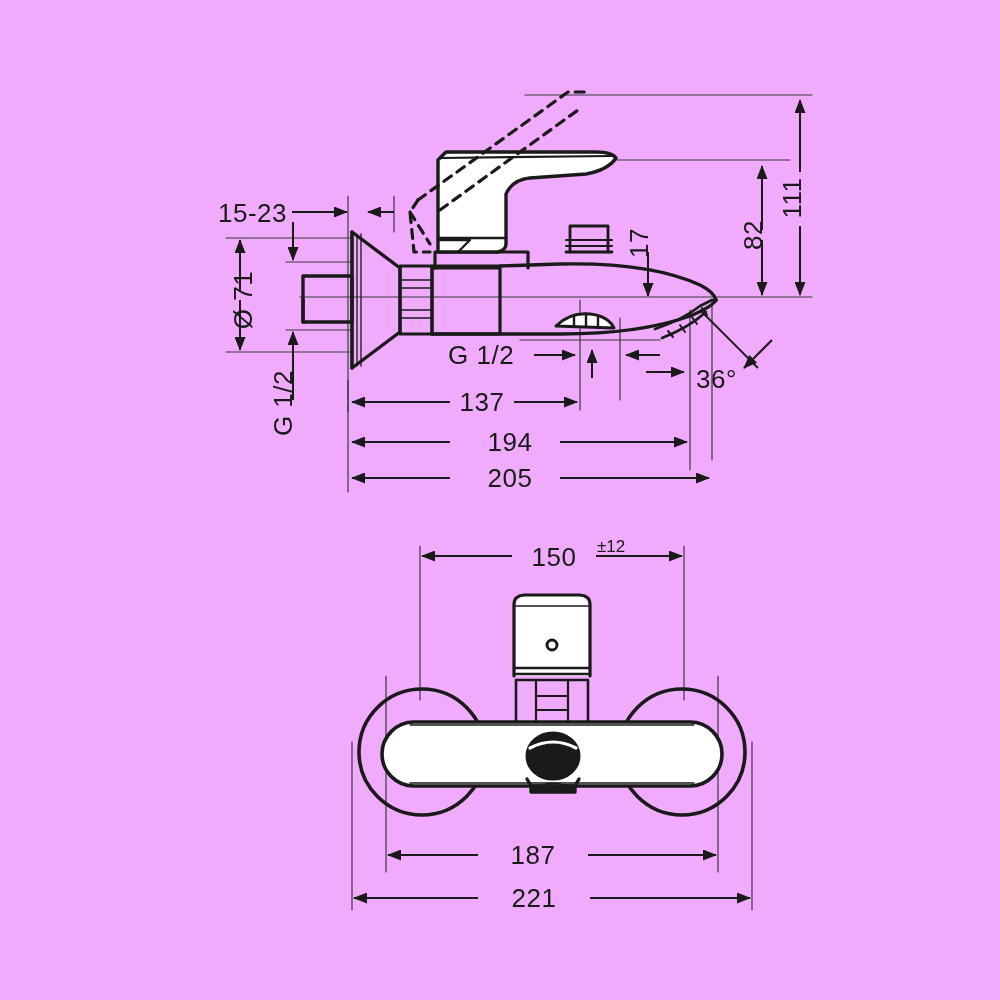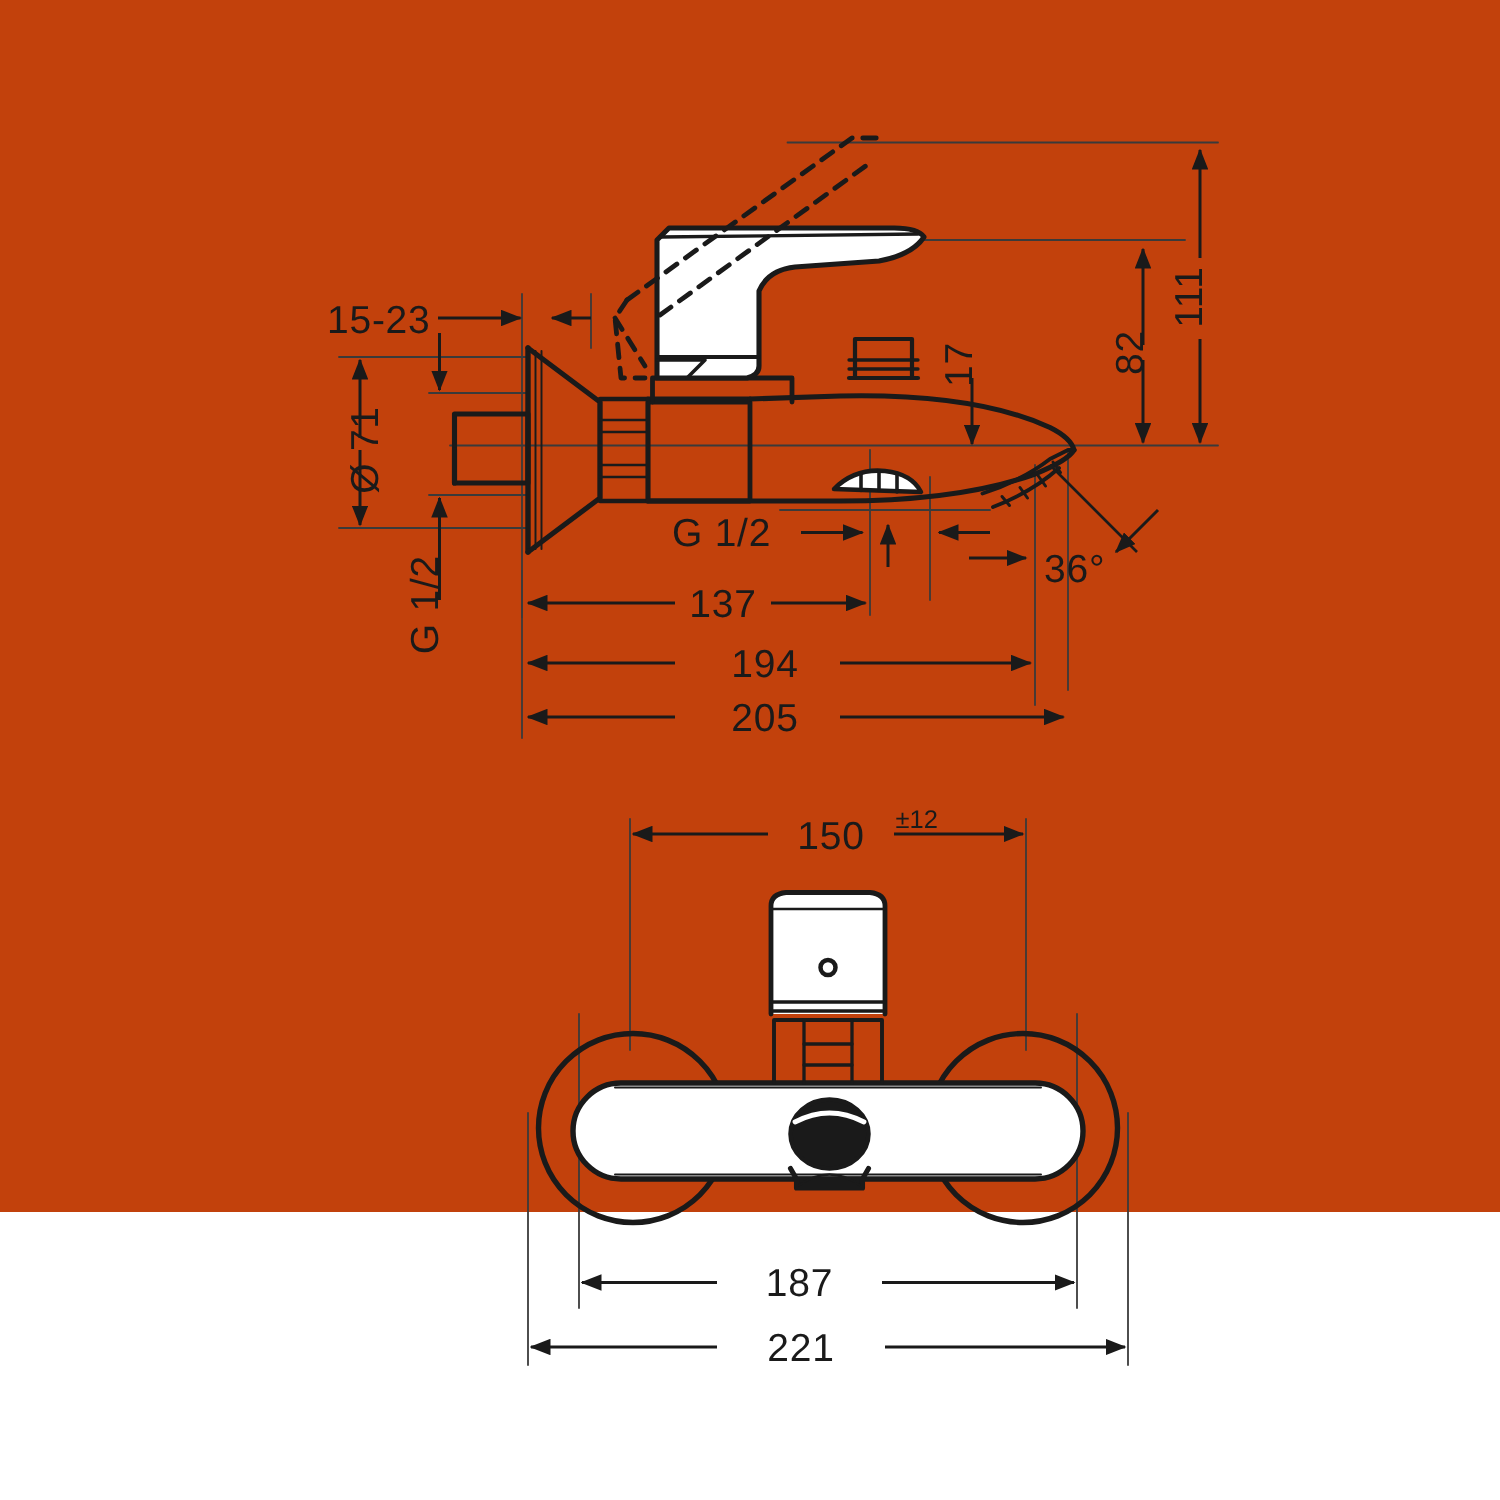--- a/index.html
+++ b/index.html
@@ -9,22 +9,22 @@
   }
   body {
     width: 1000px;
     height: 1000px;
     font-family: "Liberation Sans", sans-serif;
     overflow: hidden;
   }
   #sheet {
     position: relative;
     width: 1000px;
-    height: 808px;
-    background: #c2410c;
+    height: 1000px;
+    background: #f0abfc;
   }
   svg.drawing {
     position: absolute;
     left: 0;
     top: 0;
     width: 1000px;
     height: 1000px;
   }
   .dim-text {
     font-family: "Liberation Sans", sans-serif;

